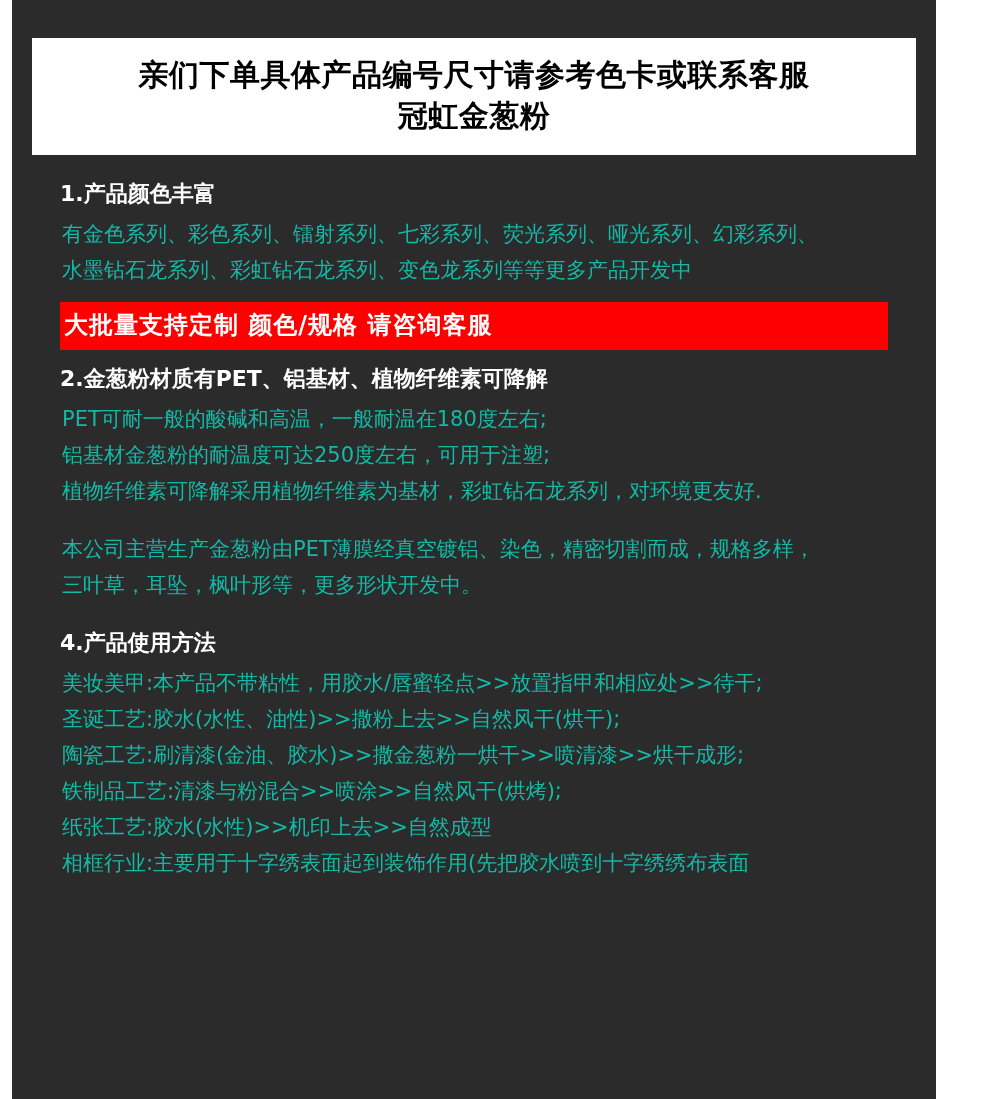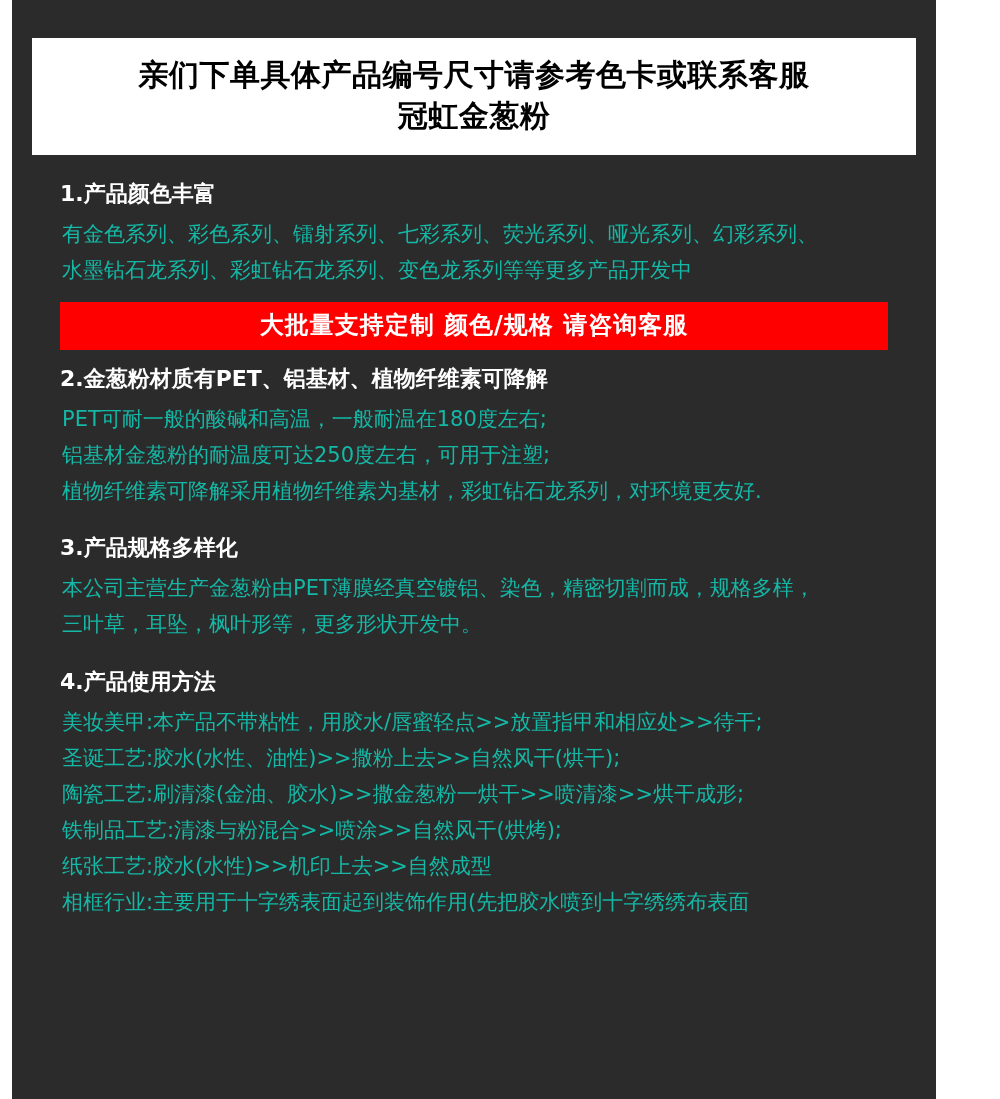--- a/index.html
+++ b/index.html
@@ -59,21 +59,21 @@
   }
   .sec-line.indent {
     padding-left: 2px;
   }
   
   .red-bar {
     background: #ff0000;
     color: #ffffff;
     font-size: 24px;
     font-weight: bold;
-    text-align: center;
+    text-align: left;
     padding: 7px 4px 9px 4px;
     margin: 14px 0 12px 0;
     letter-spacing: 1px;
   }
   .bottom-fill { height: 30px; }
 </style>
 </head>
 <body>
 
 <div class="page">
@@ -94,21 +94,20 @@
     <div class="red-bar">大批量支持定制 颜色/规格 请咨询客服</div>
 
     <div class="section" style="margin-top:12px">
       <div class="sec-head">2.金葱粉材质有PET、铝基材、植物纤维素可降解</div>
       <div class="sec-line indent">PET可耐一般的酸碱和高温，一般耐温在180度左右;</div>
       <div class="sec-line indent">铝基材金葱粉的耐温度可达250度左右，可用于注塑;</div>
       <div class="sec-line indent">植物纤维素可降解采用植物纤维素为基材，彩虹钻石龙系列，对环境更友好.</div>
     </div>
 
     <div class="section">
-      <div class="sec-head">3.产品规格多样化</div>
       <div class="sec-line indent">本公司主营生产金葱粉由PET薄膜经真空镀铝、染色，精密切割而成，规格多样，</div>
       <div class="sec-line indent">三叶草，耳坠，枫叶形等，更多形状开发中。</div>
     </div>
 
     <div class="section">
       <div class="sec-head">4.产品使用方法</div>
       <div class="sec-line indent">美妆美甲:本产品不带粘性，用胶水/唇蜜轻点&gt;&gt;放置指甲和相应处&gt;&gt;待干;</div>
       <div class="sec-line indent">圣诞工艺:胶水(水性、油性)&gt;&gt;撒粉上去&gt;&gt;自然风干(烘干);</div>
       <div class="sec-line indent">陶瓷工艺:刷清漆(金油、胶水)&gt;&gt;撒金葱粉一烘干&gt;&gt;喷清漆&gt;&gt;烘干成形;</div>
       <div class="sec-line indent">铁制品工艺:清漆与粉混合&gt;&gt;喷涂&gt;&gt;自然风干(烘烤);</div>

